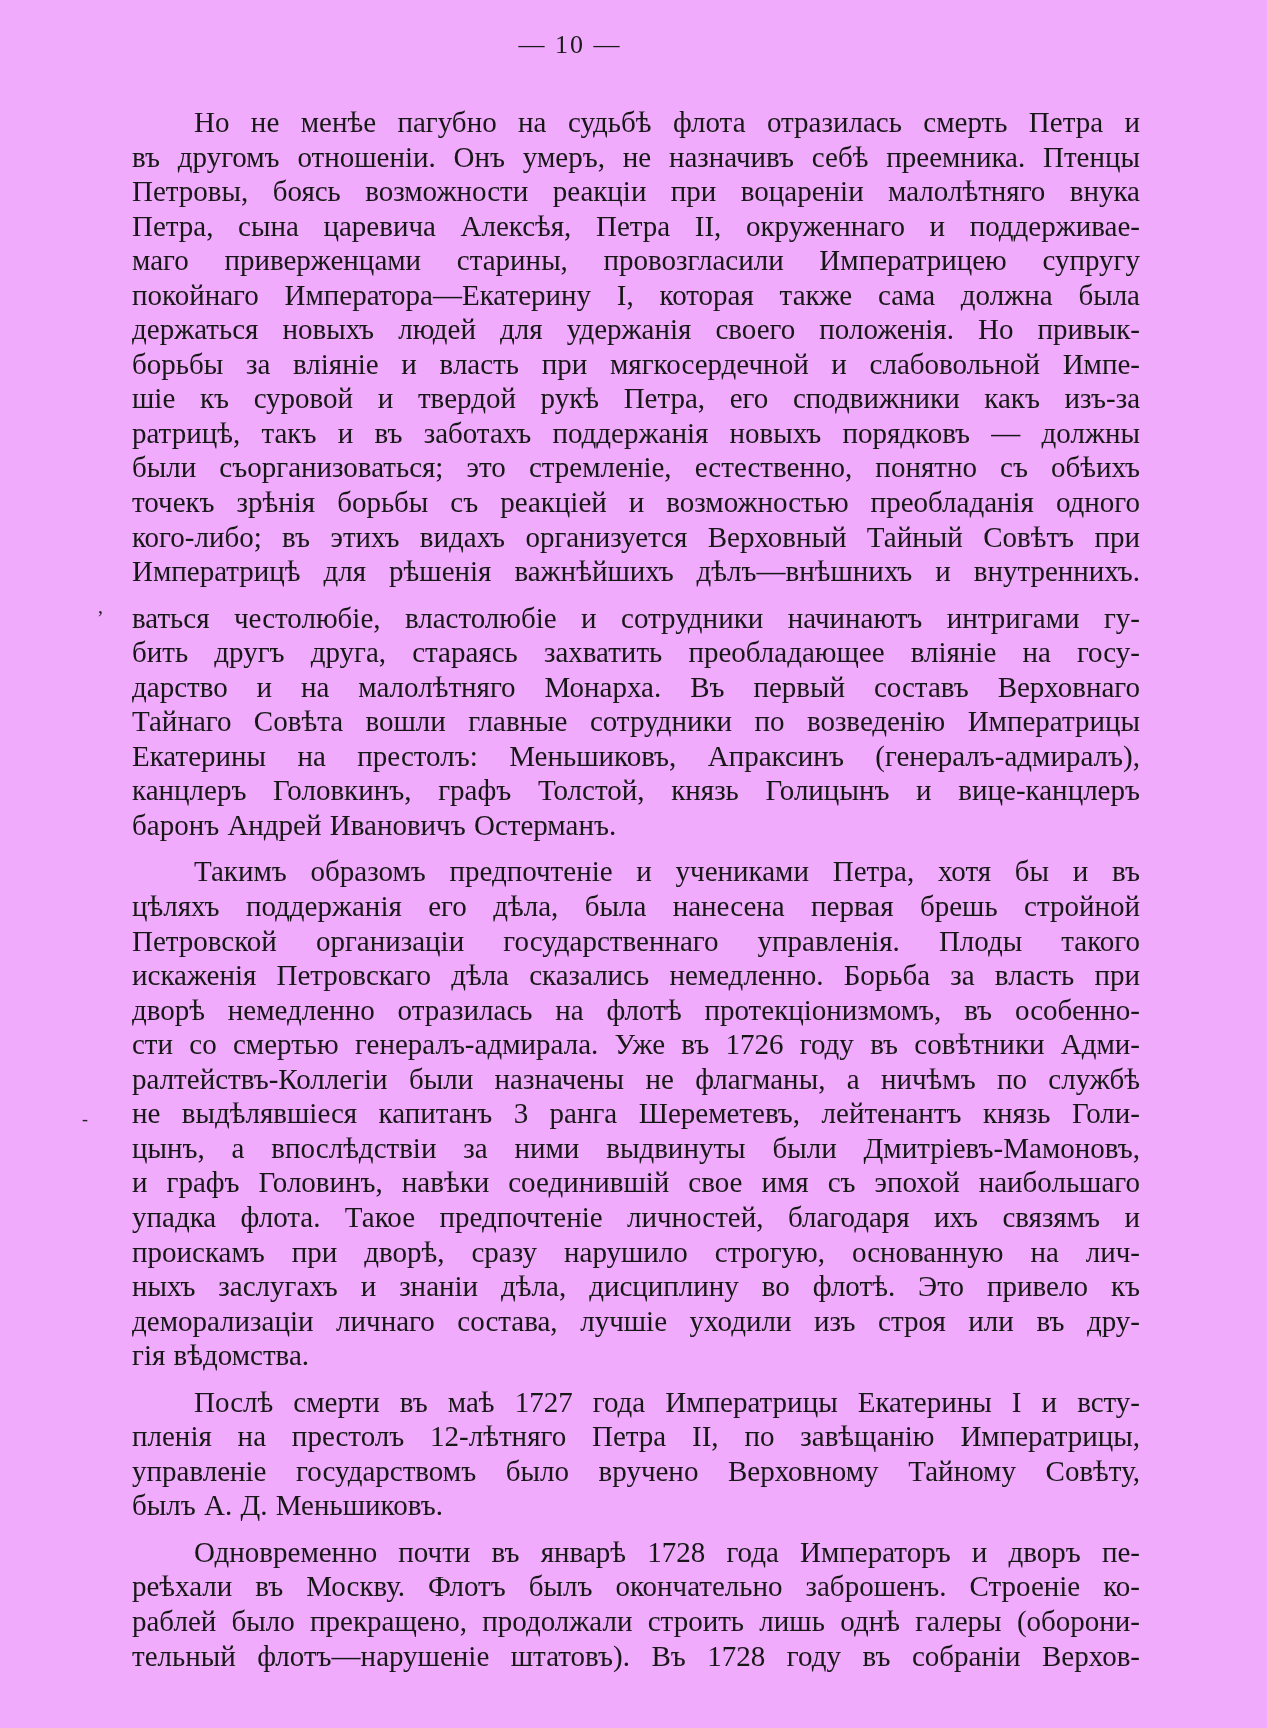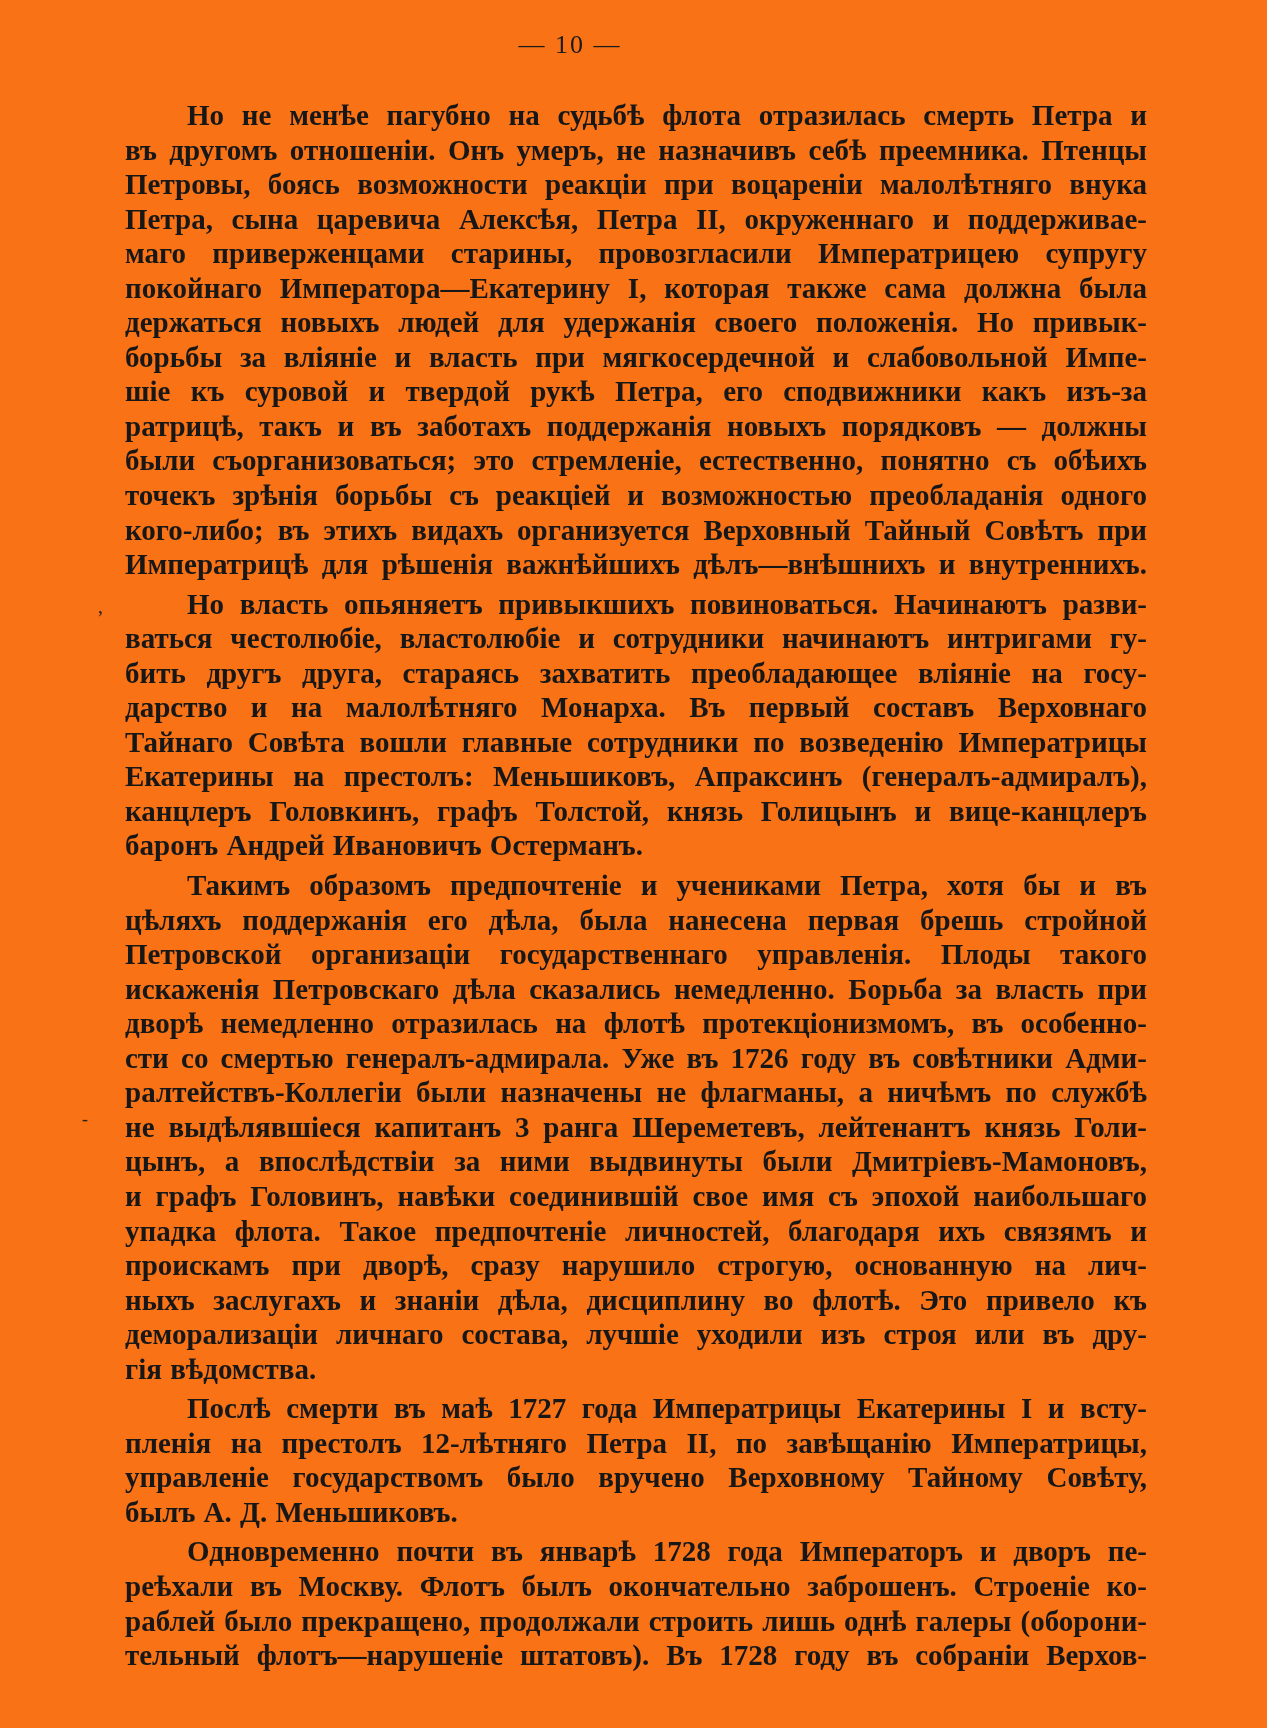--- a/index.html
+++ b/index.html
@@ -9,41 +9,41 @@
     height: 1728px;
     background: #fdfdfb;
     overflow: hidden;
     font-family: "Liberation Serif", "DejaVu Serif", serif;
     color: #171717;
   }
   .page {
     position: relative;
     width: 1267px;
     height: 1728px;
-    background: #f97316;
+    background: #f0abfc;
   }
   .page-number {
     position: absolute;
     top: 30px;
     left: 0;
     width: 1140px;
     text-align: center;
     font-size: 26px;
     letter-spacing: 2px;
     color: #1b1b1b;
   }
   .text-block {
     position: absolute;
     left: 120px;
     top: 93px;
     width: 1032px;
     font-size: 29px;
     line-height: 34.55px;
   }
-  .paragraph { margin: 5px; font-weight: bold; }
+  .paragraph { margin: 12px; }
   .line {
     text-align: justify;
     text-align-last: justify;
     white-space: normal;
     word-spacing: 1px;
   }
   .line.indent { padding-left: 62px; }
   .line.short { text-align-last: left; }
   .artifact {
     position: absolute;
@@ -68,21 +68,20 @@
         <div class="line">держаться новыхъ людей для удержанія своего положенія. Но привык-</div>
         <div class="line">борьбы за вліяніе и власть при мягкосердечной и слабовольной Импе-</div>
         <div class="line">шіе къ суровой и твердой рукѣ Петра, его сподвижники какъ изъ-за</div>
         <div class="line">ратрицѣ, такъ и въ заботахъ поддержанія новыхъ порядковъ — должны</div>
         <div class="line">были съорганизоваться; это стремленіе, естественно, понятно съ обѣихъ</div>
         <div class="line">точекъ зрѣнія борьбы съ реакціей и возможностью преобладанія одного</div>
         <div class="line">кого-либо; въ этихъ видахъ организуется Верховный Тайный Совѣтъ при</div>
         <div class="line">Императрицѣ для рѣшенія важнѣйшихъ дѣлъ—внѣшнихъ и внутреннихъ.</div>
       </div>
       <div class="paragraph">
-        <div class="line indent">Но власть опьяняетъ привыкшихъ повиноваться. Начинаютъ разви-</div>
         <div class="line">ваться честолюбіе, властолюбіе и сотрудники начинаютъ интригами гу-</div>
         <div class="line">бить другъ друга, стараясь захватить преобладающее вліяніе на госу-</div>
         <div class="line">дарство и на малолѣтняго Монарха. Въ первый составъ Верховнаго</div>
         <div class="line">Тайнаго Совѣта вошли главные сотрудники по возведенію Императрицы</div>
         <div class="line">Екатерины на престолъ: Меньшиковъ, Апраксинъ (генералъ-адмиралъ),</div>
         <div class="line">канцлеръ Головкинъ, графъ Толстой, князь Голицынъ и вице-канцлеръ</div>
         <div class="line short">баронъ Андрей Ивановичъ Остерманъ.</div>
       </div>
       <div class="paragraph">
         <div class="line indent">Такимъ образомъ предпочтеніе и учениками Петра, хотя бы и въ</div>

